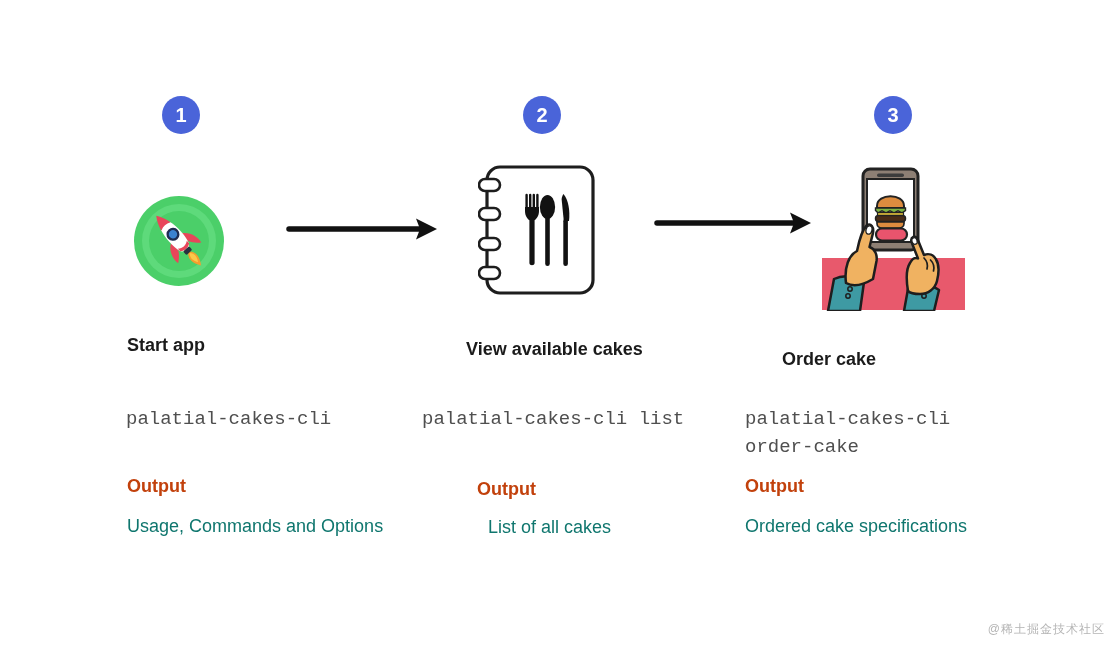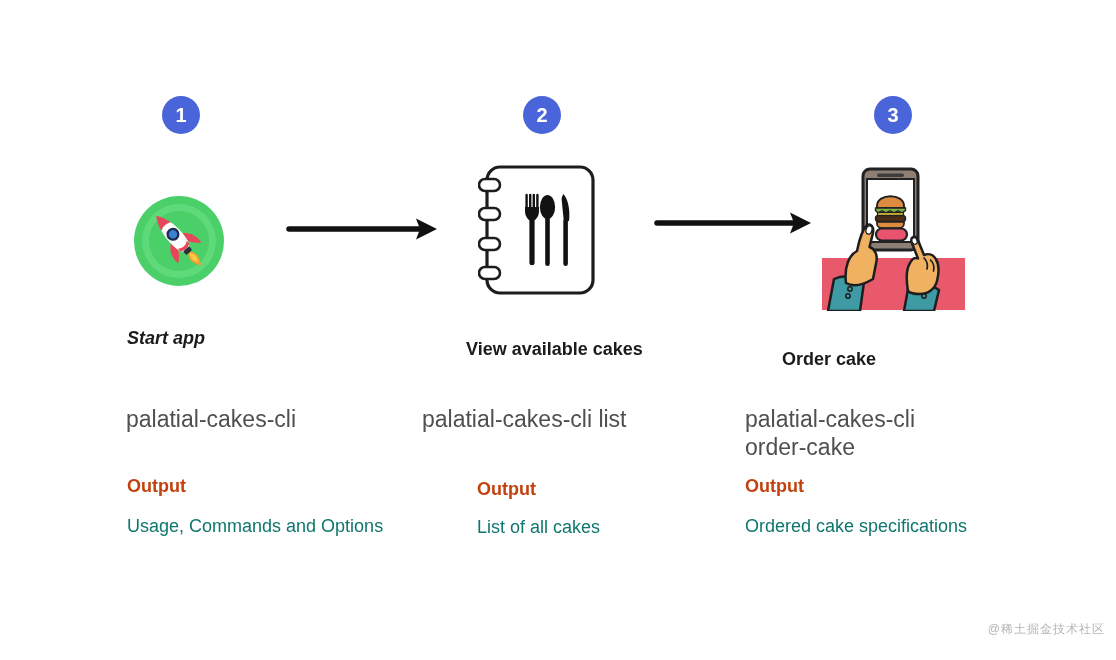--- a/index.html
+++ b/index.html
@@ -16,22 +16,22 @@
     background:#4a64d9;color:#ffffff;
     font-size:20px;font-weight:700;
     display:flex;align-items:center;justify-content:center;
     line-height:1;
   }
   .step-title{
     font-size:18px;font-weight:700;color:#1b1b1b;line-height:1.1;
     white-space:nowrap;
   }
   .cmd{
-    font-family:Liberation Sans, sans-serif;
-    font-size:23px;color:#4f4f4f;line-height:28px;white-space:nowrap;
+    font-family:Liberation Mono, monospace;
+    font-size:19px;color:#4f4f4f;line-height:28px;white-space:nowrap;
   }
   .out-label{
     font-size:18px;font-weight:700;color:#c2410c;line-height:1.1;white-space:nowrap;
   }
   .out-desc{
     font-size:18px;font-weight:400;color:#0f766e;line-height:1.2;white-space:nowrap;
   }
   .wm{
     font-size:12px;color:#b5b5b5;letter-spacing:1px;white-space:nowrap;
   }
@@ -114,34 +114,34 @@
     <path d="M26,120 C24,104 29,92 37,88 C39,78 43,66 47,62 C51,60 54,64 53,70 L49.5,84 C55,86 57.5,92 56.5,98 L53,116 C43,122 33,124 26,120 Z" fill="#f0b261" stroke="#1e1e1e" stroke-width="2.5" stroke-linejoin="round"></path>
     <ellipse cx="49" cy="67" rx="3" ry="4.2" fill="#ffffff" stroke="#1e1e1e" stroke-width="1.4" transform="rotate(14 49 67)"></ellipse>
 
     <path d="M84,148 L88,126 C98,120 110,121 119,127 L114,148 Z" fill="#3e9aa3" stroke="#1e1e1e" stroke-width="2.5" stroke-linejoin="round"></path>
     <circle cx="104" cy="133" r="2.2" fill="none" stroke="#1e1e1e" stroke-width="1.5"></circle>
     <path d="M88,128 C86,116 86,106 90,100 C92,96 95,94 98,95.5 L91.5,79 C90.2,74 95.5,71.5 97.5,76 L104,92 C109,90 113.5,92 115.8,96 C119,101 119,110 117,118 C115,126 108,131 100,131 C95,131 90,130 88,128 Z" fill="#f0b261" stroke="#1e1e1e" stroke-width="2.5" stroke-linejoin="round"></path>
     <path d="M104,95 C107,98 108,102 107,106 M110.5,97 C113.5,100 114.5,104 113.5,108" stroke="#1e1e1e" stroke-width="1.7" fill="none" stroke-linecap="round"></path>
     <ellipse cx="94.5" cy="78" rx="2.6" ry="3.4" fill="#ffffff" stroke="#1e1e1e" stroke-width="1.3" transform="rotate(-18 94.5 78)"></ellipse>
   </svg>
 
-  <div class="step-title abs" style="left:127px;top:329px;font-style:italic;">Start app</div>
+  <div class="step-title abs" style="left:127px;top:336px;">Start app</div>
   <div class="step-title abs" style="left:466px;top:340px;">View available cakes</div>
   <div class="step-title abs" style="left:782px;top:350px;">Order cake</div>
 
   <div class="cmd abs" style="left:126px;top:405px;">palatial-cakes-cli</div>
   <div class="cmd abs" style="left:422px;top:405px;">palatial-cakes-cli list</div>
   <div class="cmd abs" style="left:745px;top:405px;">
     <div>palatial-cakes-cli</div>
     <div>order-cake</div>
   </div>
 
   <div class="out-label abs" style="left:127px;top:477px;">Output</div>
   <div class="out-label abs" style="left:477px;top:480px;">Output</div>
   <div class="out-label abs" style="left:745px;top:477px;">Output</div>
 
   <div class="out-desc abs" style="left:127px;top:516px;">Usage, Commands and Options</div>
-  <div class="out-desc abs" style="left:477px;top:517px;">List of all cakes</div>
+  <div class="out-desc abs" style="left:488px;top:517px;">List of all cakes</div>
   <div class="out-desc abs" style="left:745px;top:516px;">Ordered cake specifications</div>
 
   <div class="wm abs" style="right:11px;top:621px;">@稀土掘金技术社区</div>
 
 </div>
 
 </body></html>

